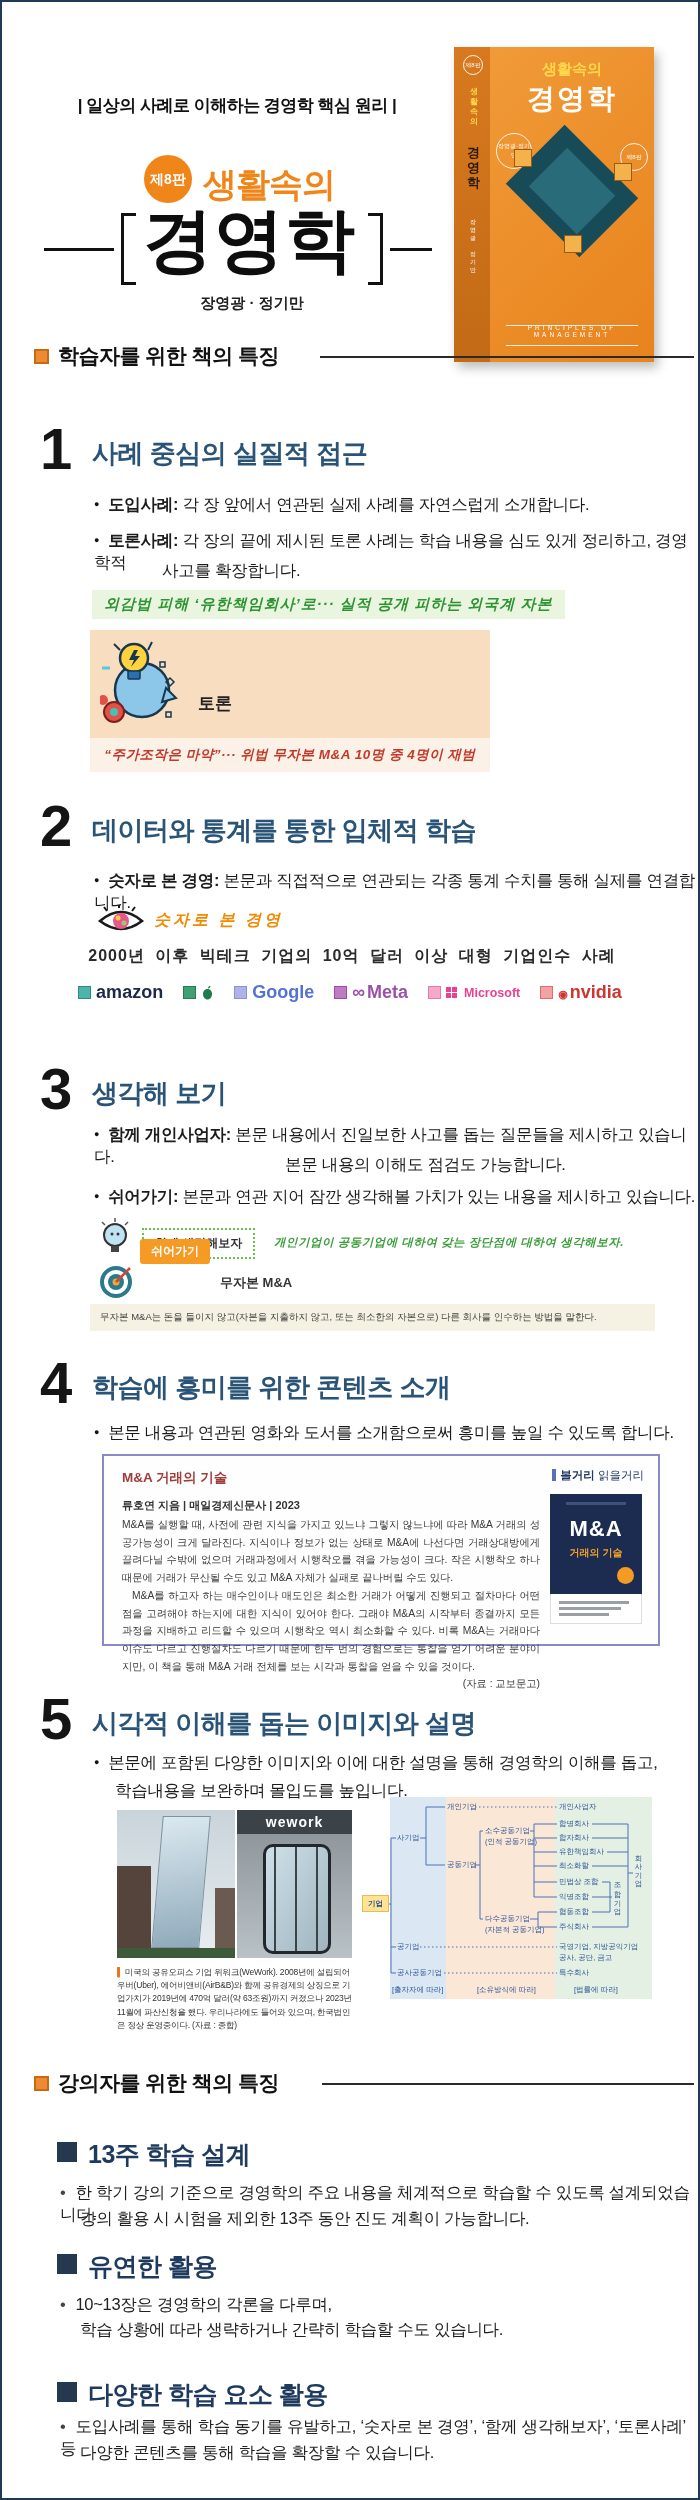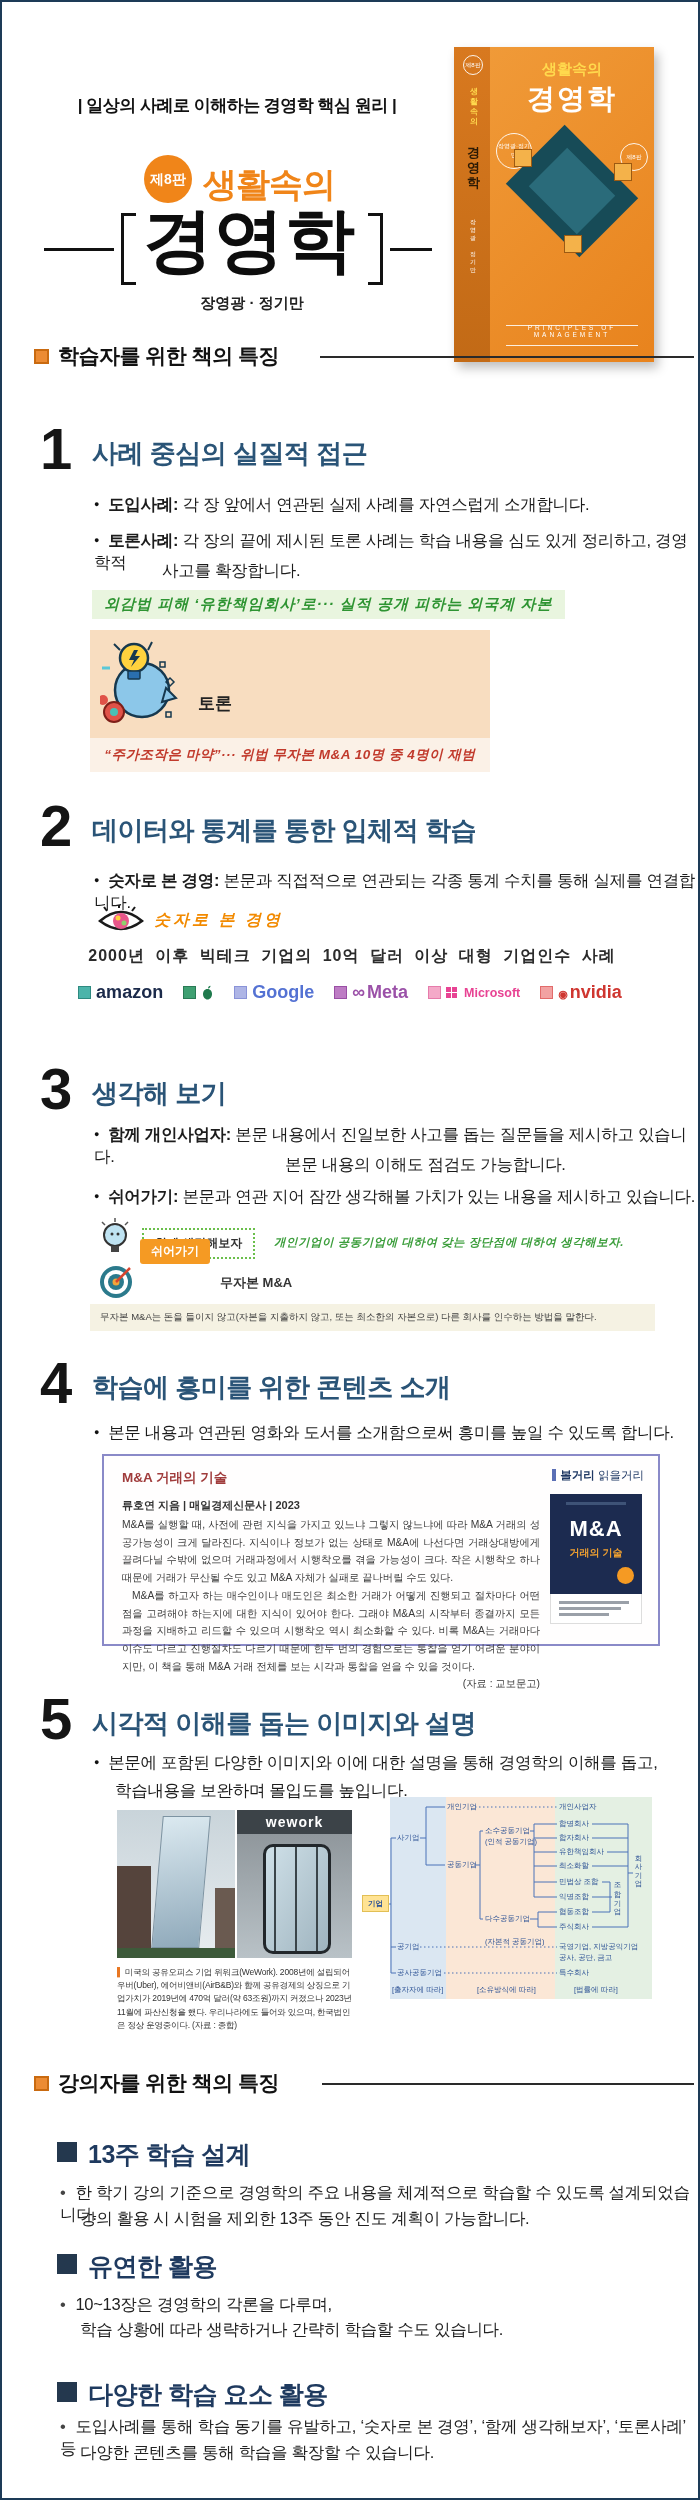--- a/index.html
+++ b/index.html
@@ -352,21 +352,21 @@
     <div class="dg-node" style="left:35px;top:36px;">사기업</div>
     <div class="dg-node" style="left:35px;top:145px;">공기업</div>
     <div class="dg-node" style="left:35px;top:171px;">공사공동기업</div>
     <div class="dg-node dg-lbl" style="left:30px;top:188px;">[출자자에 따라]</div>
 
     <div class="dg-node" style="left:85px;top:5px;">개인기업</div>
     <div class="dg-node" style="left:85px;top:63px;">공동기업</div>
     <div class="dg-node" style="left:123px;top:29px;">소수공동기업</div>
     <div class="dg-node" style="left:123px;top:40px;">(인적 공동기업)</div>
     <div class="dg-node" style="left:123px;top:117px;">다수공동기업</div>
-    <div class="dg-node" style="left:123px;top:140px;">(자본적 공동기업)</div>
+    <div class="dg-node" style="left:123px;top:128px;">(자본적 공동기업)</div>
     <div class="dg-node dg-lbl" style="left:115px;top:188px;">[소유방식에 따라]</div>
 
     <div class="dg-node" style="left:197px;top:5px;">개인사업자</div>
     <div class="dg-node" style="left:197px;top:22px;">합명회사</div>
     <div class="dg-node" style="left:197px;top:36px;">합자회사</div>
     <div class="dg-node" style="left:197px;top:50px;">유한책임회사</div>
     <div class="dg-node" style="left:197px;top:64px;">최소화할</div>
     <div class="dg-node" style="left:197px;top:80px;">민법상 조합</div>
     <div class="dg-node" style="left:197px;top:95px;">익명조합</div>
     <div class="dg-node" style="left:197px;top:110px;">협동조합</div>

